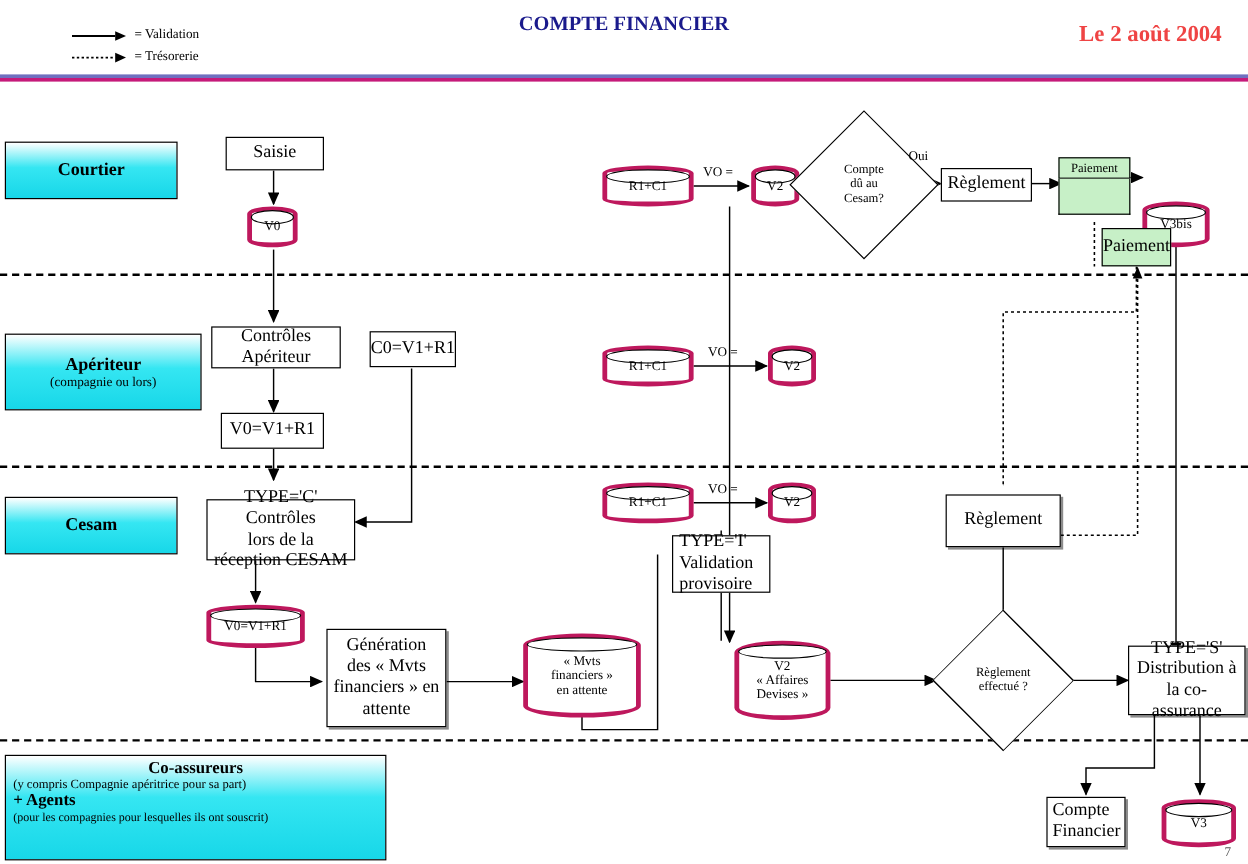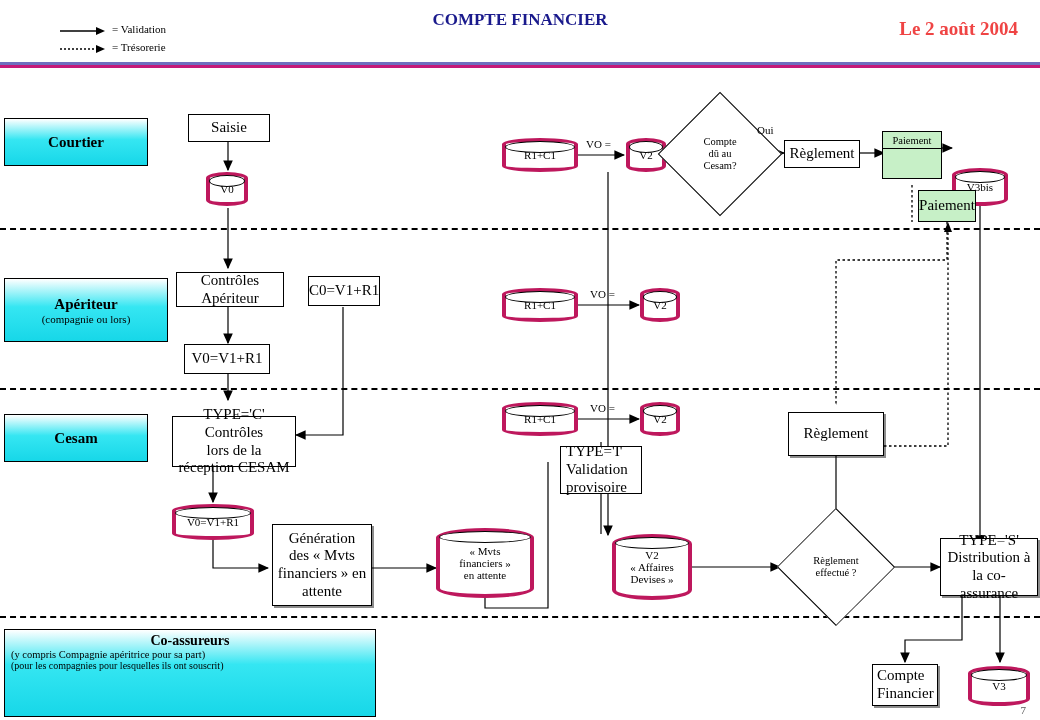--- a/index.html
+++ b/index.html
@@ -79,21 +79,21 @@
     font-size:10.5px;line-height:1.15;font-family:"Liberation Serif", serif;
   }
   .dimlabel{font-size:11px;font-family:"Liberation Serif", serif;}
 
   .green{background:#c7f0c7;border:1px solid #000;}
 
   svg.lay{position:absolute;left:0;top:0;width:1040px;height:720px;pointer-events:none;}
 
   
   #coass{
-    left:4px;top:629px;width:372px;height:88px;
+    left:4px;top:629px;width:318px;height:88px;
     border:1px solid #000;
     background:linear-gradient(to bottom,#ffffff 0%,#35e6f2 40%,#17d7e8 100%);
     box-sizing:border-box;padding:3px 6px;text-align:center;color:#000;
     font-family:"Liberation Serif", serif;
   }
   #coass .l1{font-size:14px;font-weight:bold;}
   #coass .l2{font-size:10.5px;text-align:justify;}
   #coass .l3{font-size:14px;font-weight:bold;text-align:left;}
   #coass .l4{font-size:10px;text-align:left;}
   .pgnum{right:14px;bottom:4px;font-size:11px;color:#555;}
@@ -336,16 +336,17 @@
 Financier</span>
 </div>
 
 <div class="cyl" style="left:968px;top:666px;width:62px;height:40px;">
   <span>V3</span>
 </div>
 
 <div class="abs" id="coass">
   <div class="l1">Co-assureurs</div>
   <div class="l2">(y compris Compagnie apéritrice pour sa part)</div>
+  <div class="l3">+ Agents</div>
   <div class="l4">(pour les compagnies pour lesquelles ils ont souscrit)</div>
 </div>
 
 <div class="abs pgnum">7</div>
 
 </body></html>

